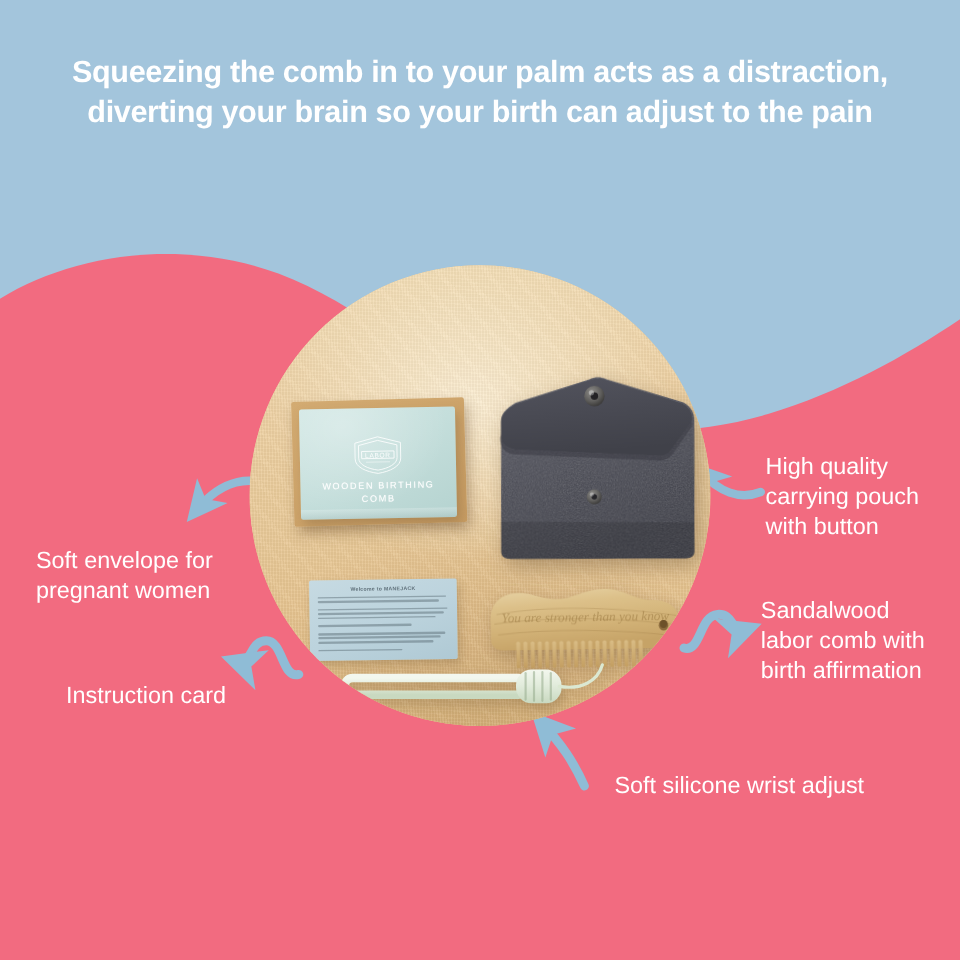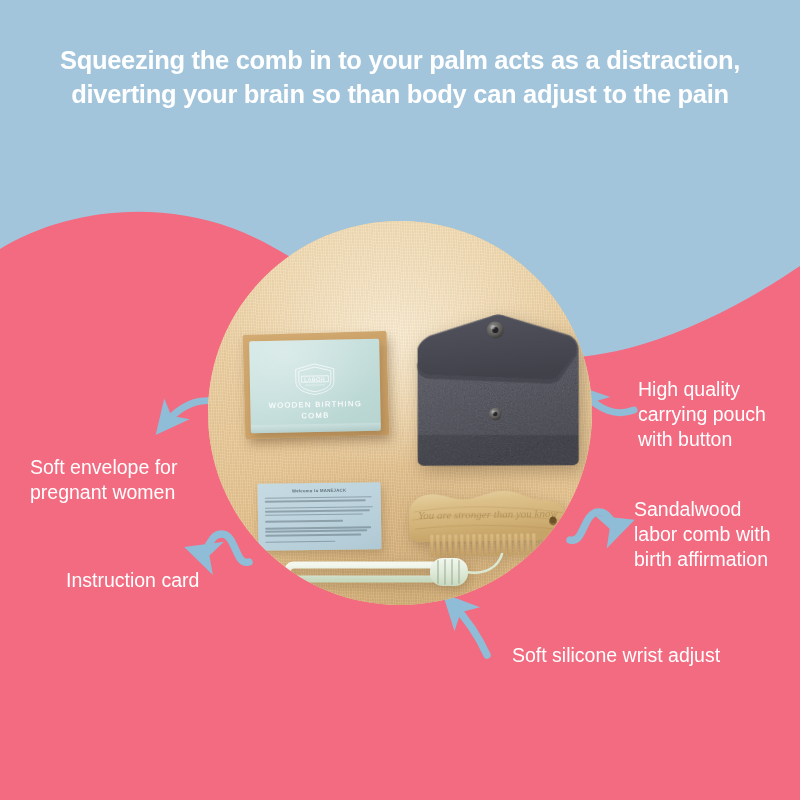--- a/index.html
+++ b/index.html
@@ -48,21 +48,21 @@
     color: #ffffff;
     font-size: 19.5px;
     line-height: 1.28;
     z-index: 40;
     white-space: pre-line;
   }
   .callout.left  { text-align: left; }
   .callout.right { text-align: left; }
 
   #callout-envelope { left: 30px;  top: 455px; width: 215px; }
-  #callout-instruction { left: 66px; top: 568px; width: 215px; }
+  #callout-instruction { left: 55px; top: 568px; width: 215px; }
   #callout-pouch { left: 638px; top: 377px; width: 172px; }
   #callout-comb  { left: 634px; top: 497px; width: 180px; }
   #callout-strap { left: 512px; top: 643px; width: 280px; }
 
   
   #photo-circle {
     position: absolute;
     left: 208px;
     top: 221px;
     width: 384px;
@@ -203,21 +203,21 @@
     <path fill="#f26b80" d="M0 249
              C 60 212, 150 198, 232 228
              C 300 253, 352 307, 430 337
              C 500 364, 572 365, 640 345
              C 700 327, 754 297, 800 266
              L 800 800 L 0 800 Z"></path>
   </svg>
 
   <div class="headline">
     <span class="hl-line">Squeezing the comb in to your palm acts as a distraction,</span>
-    <span class="hl-line">diverting your brain so than body can adjust to the pain</span>
+    <span class="hl-line">diverting your brain so your birth can adjust to the pain</span>
   </div>
 
   <div id="photo-circle">
     <div id="photo-inner"></div>
 
     <div id="envelope-back" class="prod"></div>
 
     <div id="envelope" class="prod">
       <svg id="env-badge" viewBox="0 0 92 68">
         <g fill="none" stroke="rgba(255,255,255,0.85)" stroke-width="1.6">

